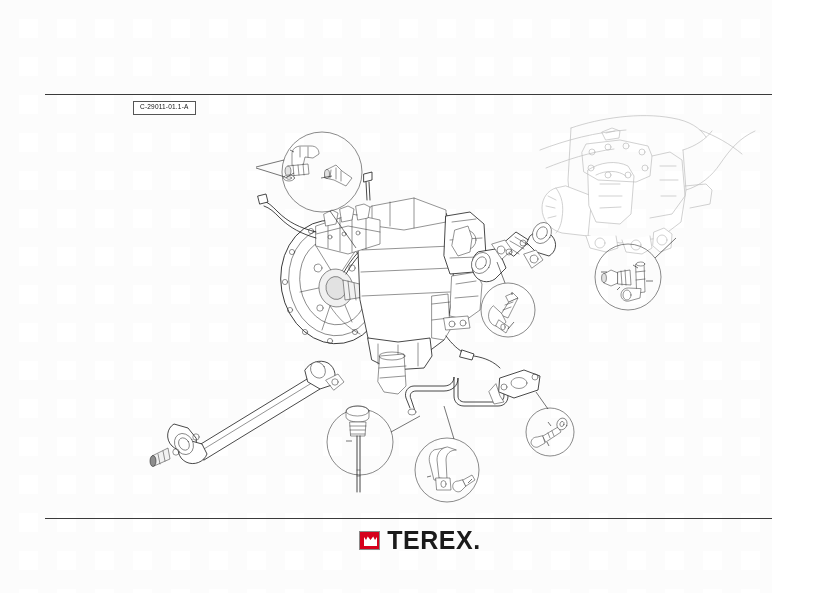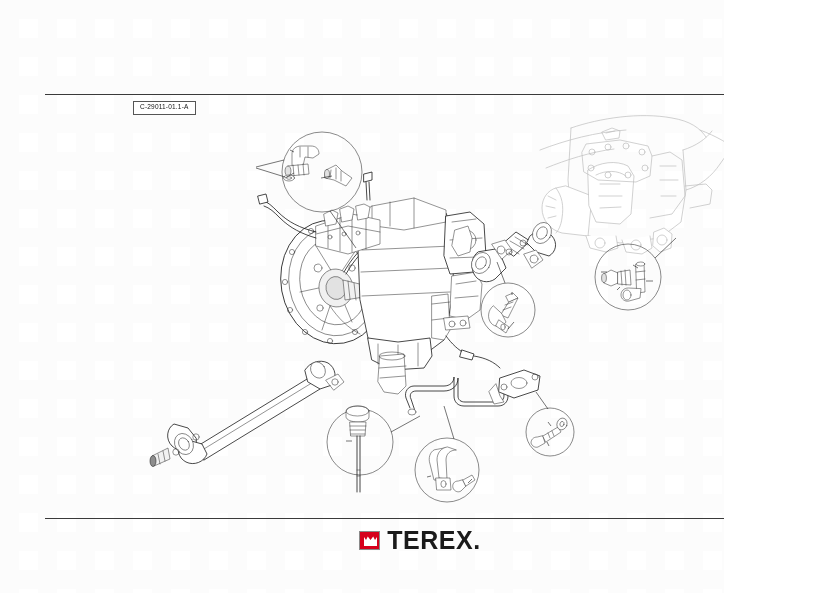--- a/index.html
+++ b/index.html
@@ -10,20 +10,21 @@
   }
   body {
     font-family: "Liberation Sans", sans-serif;
   }
   #page {
     position: relative;
     width: 724px;
     height: 593px;
     background: #ffffff;
     overflow: hidden;
+    padding-left: 48px;
   }
   
   #watermark {
     position: absolute;
     left: 0; top: 0;
     width: 840px; height: 593px;
     background-image:
       linear-gradient(to right, #fcfcfc 0px, #fcfcfc 19px, transparent 19px, transparent 38px),
       linear-gradient(to bottom, #fcfcfc 0px, #fcfcfc 19px, transparent 19px, transparent 38px);
     background-size: 38px 38px;

